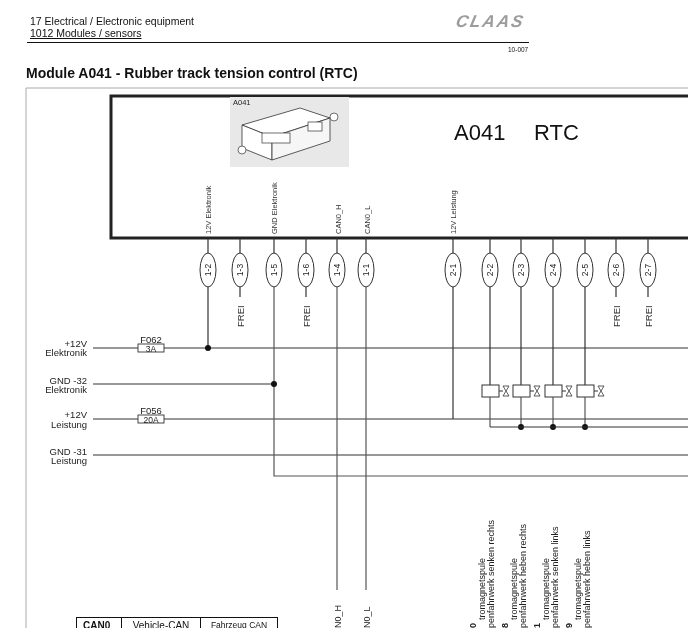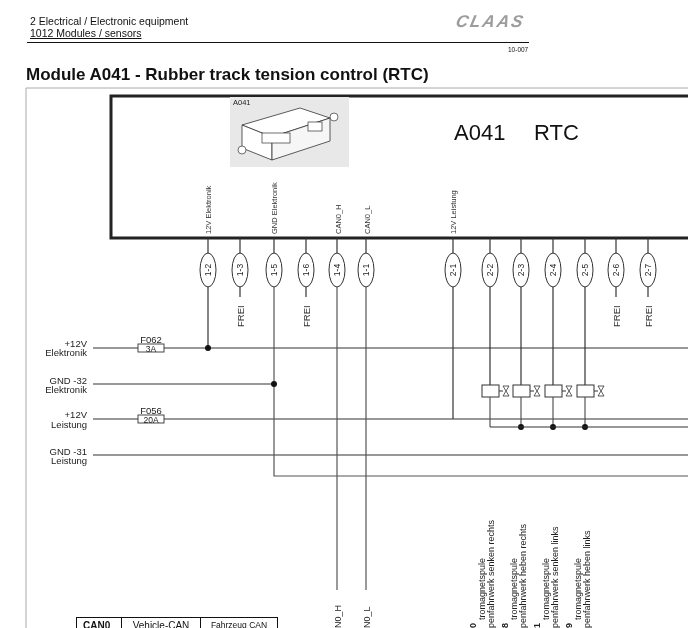--- a/index.html
+++ b/index.html
@@ -1,33 +1,33 @@
 <!DOCTYPE html>
 <html><head>
 <meta charset="utf-8">
 <style>
   html, body { margin:0; padding:0; background:#ffffff; }
   body { width:688px; height:628px; position:relative; overflow:hidden; font-family:"Liberation Sans", sans-serif; color:#111; }
   .abs { position:absolute; }
   .hdr-line { font-size:10.5px; line-height:12px; }
   .logo { font-family:"Liberation Sans", sans-serif; font-weight:bold; font-style:italic; font-size:17px; color:#9c9c9c; letter-spacing:2px; transform:skewX(-12deg); }
   .pagenum { font-size:6.5px; }
-  .title { font-weight:bold; font-size:17px; }
+  .title { font-weight:bold; font-size:14px; }
   svg text { font-family:"Liberation Sans", sans-serif; }
   .vlabel { font-size:7.5px; fill:#333; }
   .pin { font-size:8.5px; fill:#222; }
   .frei { font-size:9.5px; fill:#333; }
   .lbl { font-size:9.5px; fill:#222; }
   .rot { font-size:9px; fill:#222; }
   .tbl td { border:1px solid #111; font-size:9px; padding:0 6px; height:14px; }
 </style>
 </head>
 <body>
 
-<div class="abs hdr-line" style="left:30px;top:15px;">2 Electrical / Electronic equipment</div>
+<div class="abs hdr-line" style="left:30px;top:15px;">17 Electrical / Electronic equipment</div>
 <div class="abs hdr-line" style="left:30px;top:27px;text-decoration:underline;">1012 Modules / sensors</div>
 <div class="abs logo" style="left:456px;top:12px;">CLAAS</div>
 <div class="abs" style="left:27px;top:42px;width:502px;height:1px;background:#111;"></div>
 <div class="abs pagenum" style="left:508px;top:46px;">10-007</div>
 <div class="abs title" style="left:26px;top:65px;">Module A041 - Rubber track tension control (RTC)</div>
 
 <svg class="abs" style="left:0;top:0;" width="688" height="628">
 
   <line x1="26" y1="88" x2="688" y2="88" stroke="#aaa" stroke-width="1"></line>
   <line x1="26" y1="88" x2="26" y2="628" stroke="#aaa" stroke-width="1"></line>

